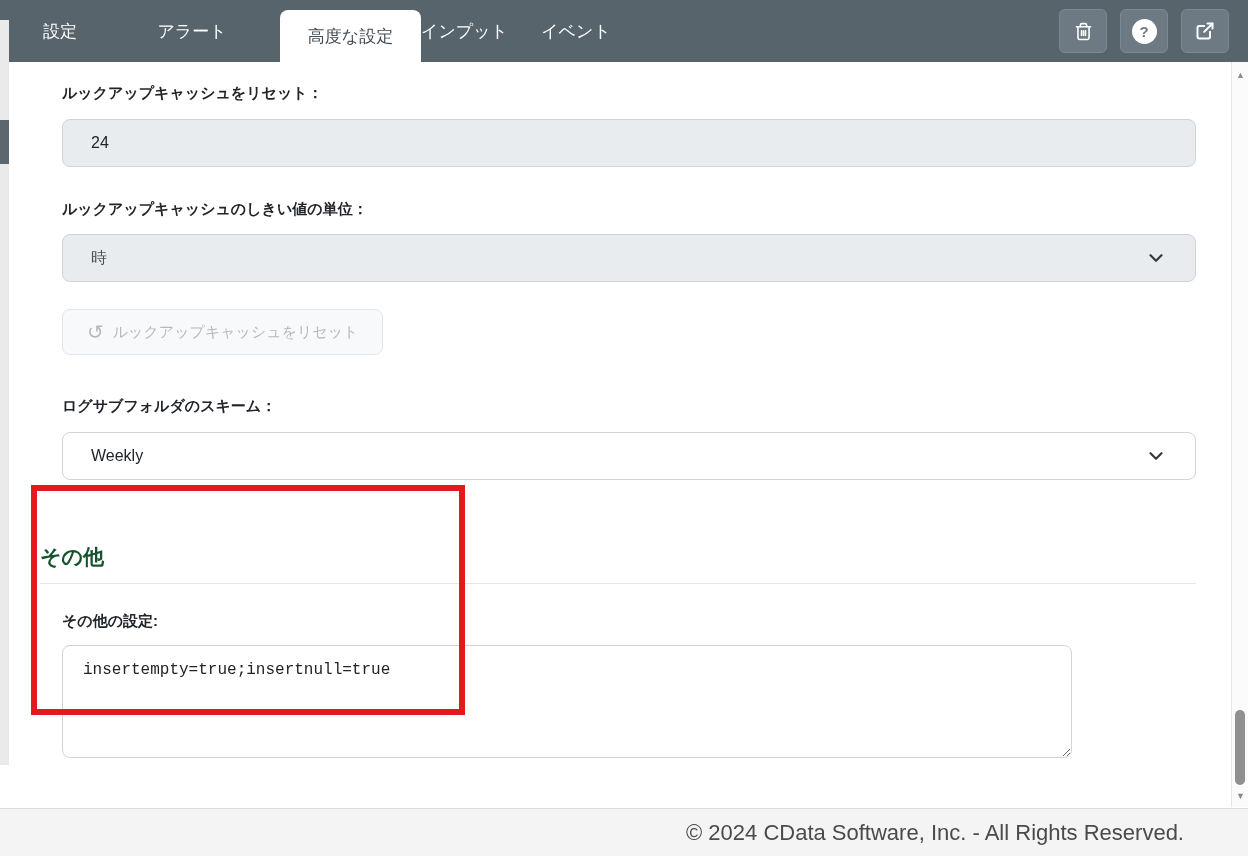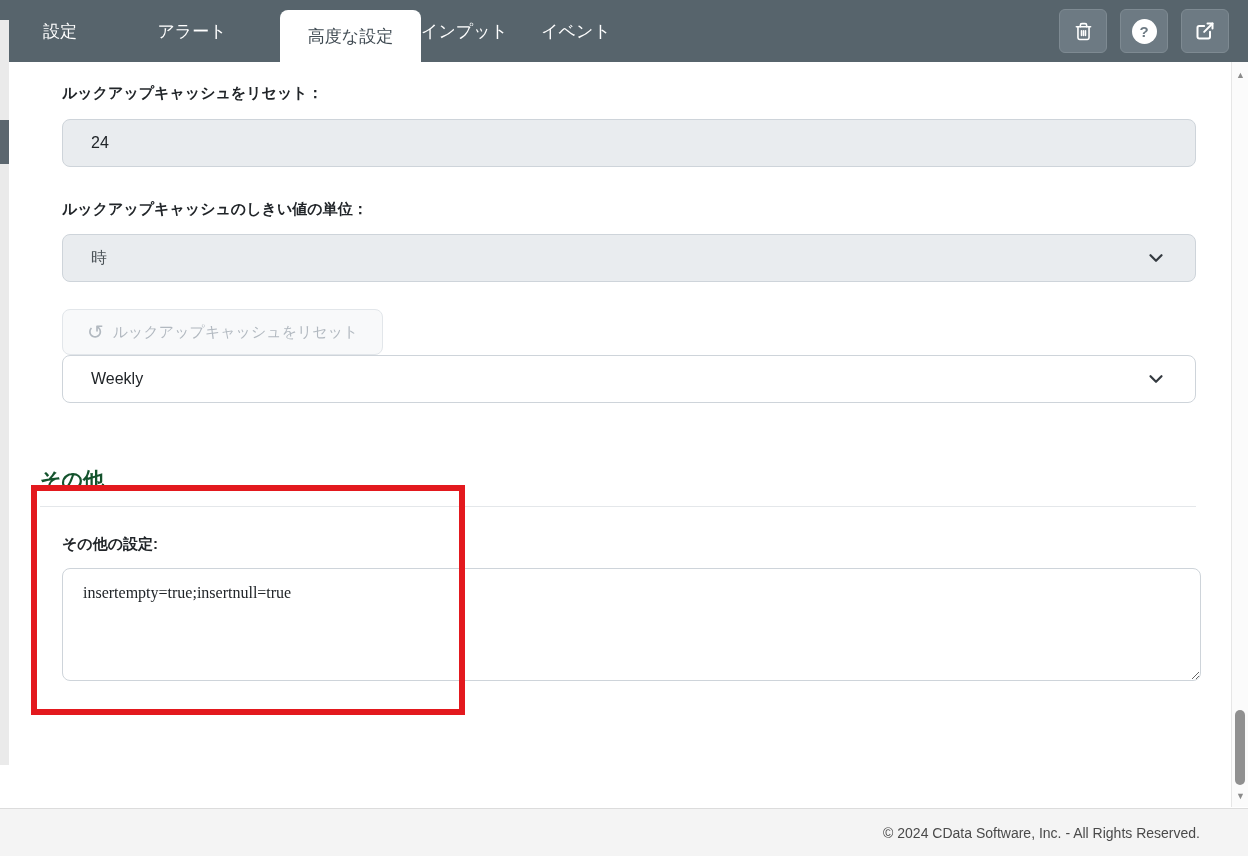--- a/index.html
+++ b/index.html
@@ -49,24 +49,24 @@
                background:#f8f9fa; border:1px solid #e2e6ea; border-radius:8px;
                color:#b2b9c0; font-size:15px; display:inline-flex;
                align-items:center; gap:9px; cursor:default; }
   .reset-btn .undo { font-size:20px; line-height:1; color:#b2b9c0; }
   .gap-lbl3 { margin-top:42px; margin-bottom:14px; }
 
   .section-head { margin:63px 0 0 -22px; padding-bottom:12px; width:1156px;
                   border-bottom:1px solid #e4e7ea; font-size:21px;
                   font-weight:600; color:#14532d; }
   .gap-lbl4 { margin-top:28px; margin-bottom:13px; height:20px; }
-  textarea.ta { width:1139px; height:113px; border:1px solid #ced4da;
+  textarea.ta { width:1010px; height:113px; border:1px solid #ced4da;
                 border-radius:8px; background:#fff; resize:both;
                 padding:13px 20px; font-size:16px; color:#212529;
-                font-family:Liberation Serif, serif;
+                font-family:Liberation Mono, monospace;
                 outline:none; line-height:1.4; }
 
   
   .red-box { position:absolute; left:31px; top:485px; width:434px; height:230px;
              border:6px solid #e3191e; pointer-events:none; }
 
   
   .vscroll { position:absolute; right:0; top:62px; width:17px; height:745px;
              background:#fbfbfb; border-left:1px solid #e6e6e6; }
   .vscroll .arr { position:absolute; left:0; width:17px; text-align:center;
@@ -76,21 +76,21 @@
                     height:75px; background:#909090; border-radius:5px; cursor:pointer; }
   .lstrip { position:absolute; left:0; top:20px; width:9px; height:745px;
             background:#eaeaea; }
   .lstrip .thumb { position:absolute; left:0; top:100px; width:9px; height:44px;
                    background:#5b666e; cursor:pointer; }
 
   
   .footer { position:absolute; left:0; bottom:0; width:1248px; height:48px;
             background:#f4f4f4; border-top:1px solid #dcdcdc;
             display:flex; align-items:center; justify-content:flex-end;
-            padding-right:48px; font-size:14px; color:#4a4a4a; }
+            padding-right:64px; font-size:22px; color:#4a4a4a; }
 
   svg { display:block; }
 </style>
 </head>
 <body>
 
 <div class="app">
 
   <div class="navbar">
     <div class="tab">設定</div>
@@ -139,20 +139,21 @@
           <polyline points="6 9 12 15 18 9"></polyline>
         </svg>
       </span>
     </div>
 
     <button class="reset-btn" disabled="">
       <span class="undo">↺</span>
       <span>ルックアップキャッシュをリセット</span>
     </button>
 
+    <div class="field-label gap-lbl3">ログサブフォルダのスキーム：</div>
     <div class="control select enabled">
       <span class="val">Weekly</span>
       <span>
         <svg width="22" height="22" viewBox="0 0 24 24" fill="none" stroke="#343a40" stroke-width="2.4" stroke-linecap="round" stroke-linejoin="round">
           <polyline points="6 9 12 15 18 9"></polyline>
         </svg>
       </span>
     </div>
 
     <div class="section-head">その他</div>

